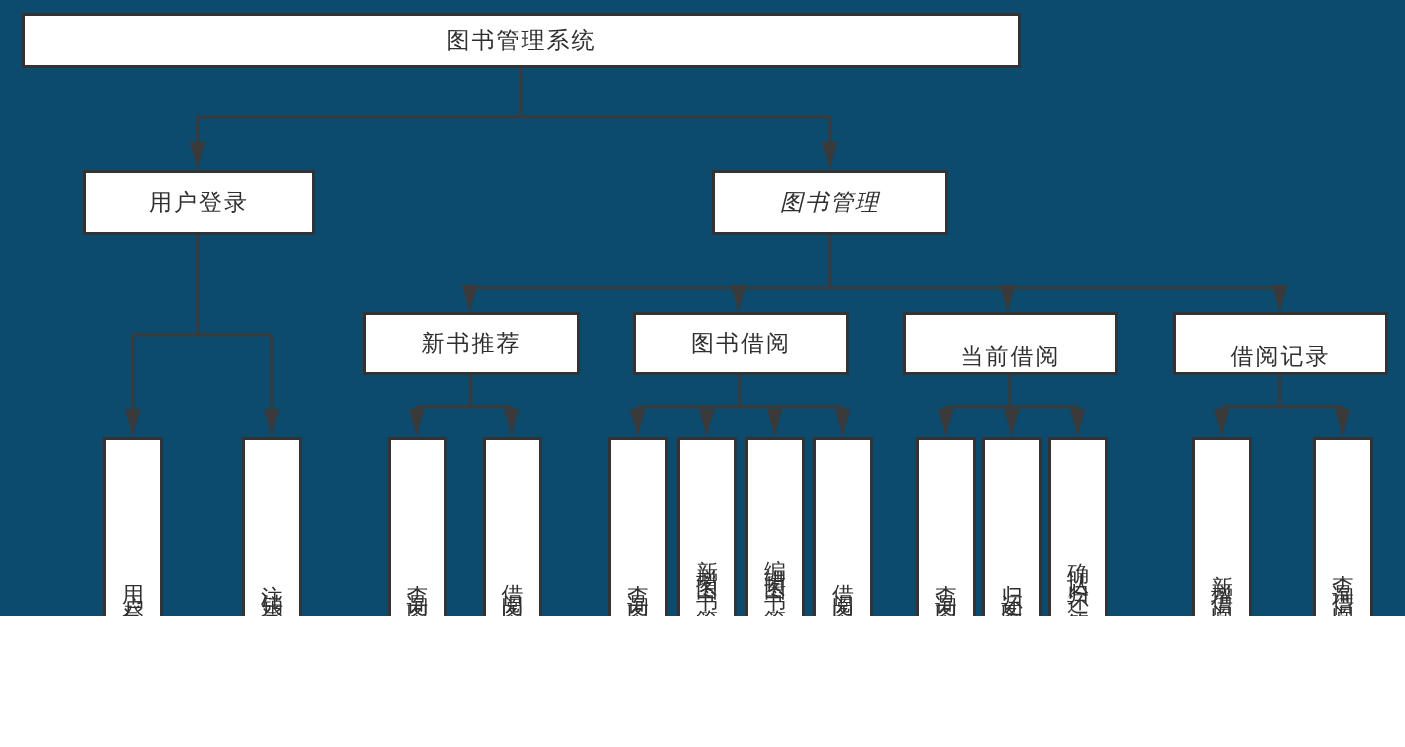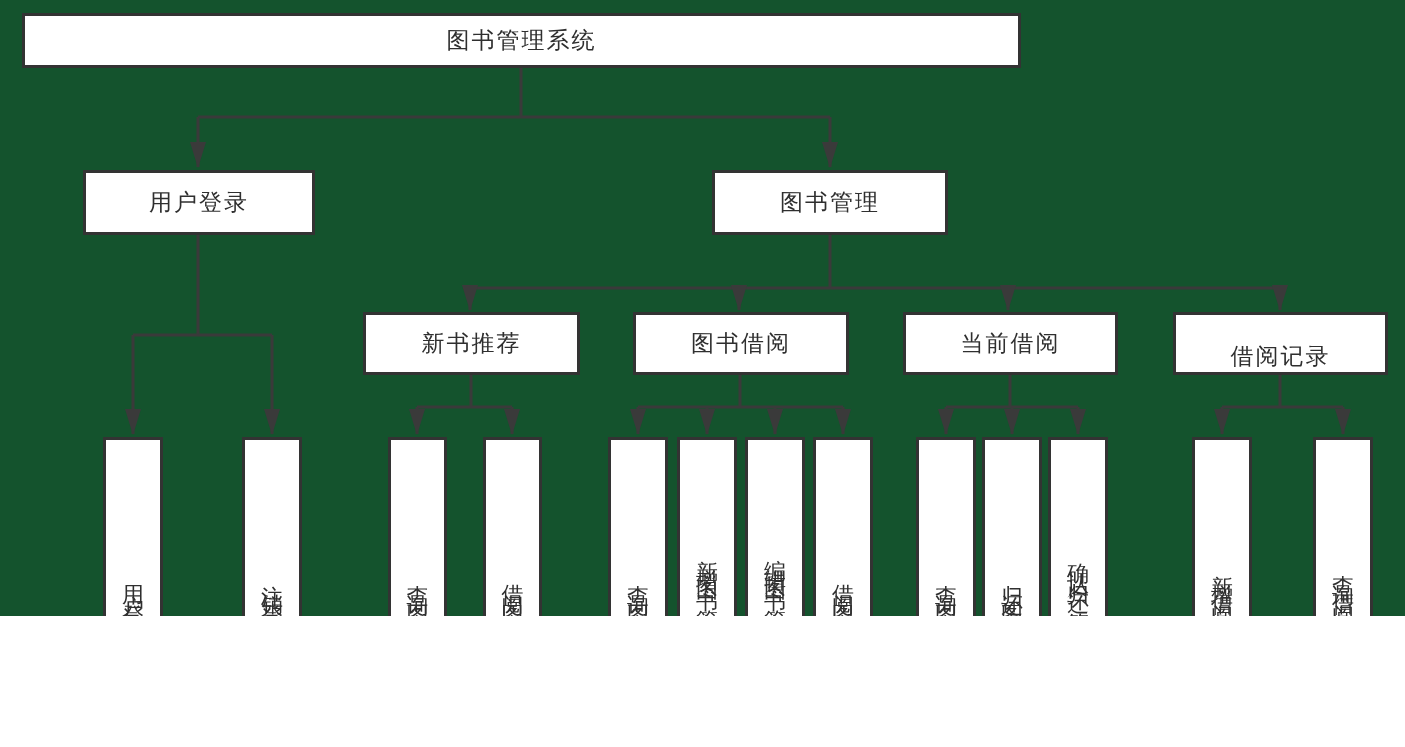--- a/index.html
+++ b/index.html
@@ -1,19 +1,19 @@
 <!DOCTYPE html>
 <html><head>
 <meta charset="utf-8">
 <style>
   html,body{margin:0;padding:0;background:#ffffff;}
   #canvas{
     position:relative;
     width:1405px;height:616px;
-    background:#14532d;
+    background:#0c4a6e;
     font-family:"Liberation Sans","DejaVu Sans",sans-serif;
     overflow:hidden;
   }
   #wires{position:absolute;left:0;top:0;width:1405px;height:747px;}
   .box{
     position:absolute;
     border:3px solid #333333;
     background:#ffffff;
     display:flex;align-items:center;justify-content:center;
     box-sizing:border-box;
@@ -95,31 +95,31 @@
     </g>
   </svg>
 
   <div class="box h" style="left:22px;top:13px;width:999px;height:55px;">
     <span>图书管理系统</span>
   </div>
 
   <div class="box h" style="left:83px;top:170px;width:232px;height:65px;">
     <span>用户登录</span>
   </div>
-  <div class="box h" style="left:712px;top:170px;width:236px;height:65px;">
+  <div class="box h" style="left:712px;top:170px;width:236px;height:65px;font-style:italic;">
     <span>图书管理</span>
   </div>
 
   <div class="box h" style="left:363px;top:312px;width:217px;height:63px;">
     <span>新书推荐</span>
   </div>
   <div class="box h" style="left:633px;top:312px;width:216px;height:63px;">
     <span>图书借阅</span>
   </div>
-  <div class="box h" style="left:903px;top:312px;width:215px;height:63px;">
+  <div class="box h" style="left:903px;top:312px;width:215px;height:63px;align-items:flex-end;">
     <span>当前借阅</span>
   </div>
   <div class="box h" style="left:1173px;top:312px;width:215px;height:63px;align-items:flex-end;">
     <span>借阅记录</span>
   </div>
 
   <div class="box v" style="left:103px;top:437px;width:60px;height:300px;">
     <span>用户登录</span>
   </div>
   <div class="box v" style="left:242px;top:437px;width:60px;height:300px;">

